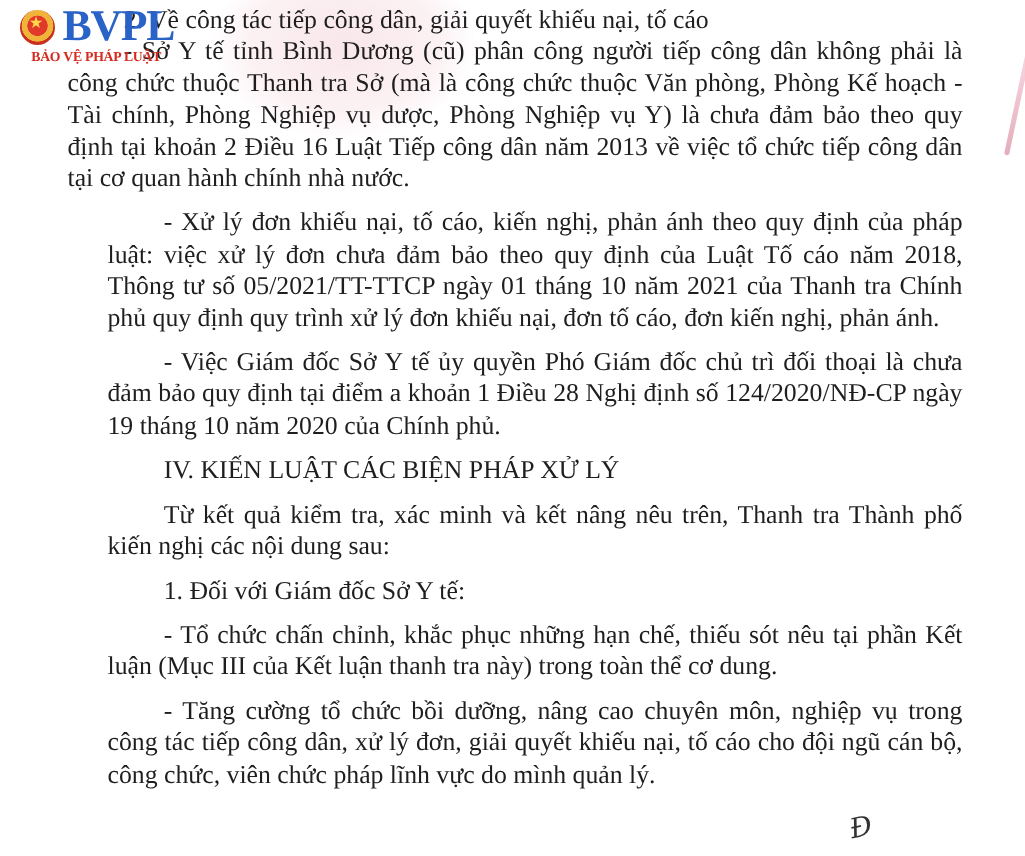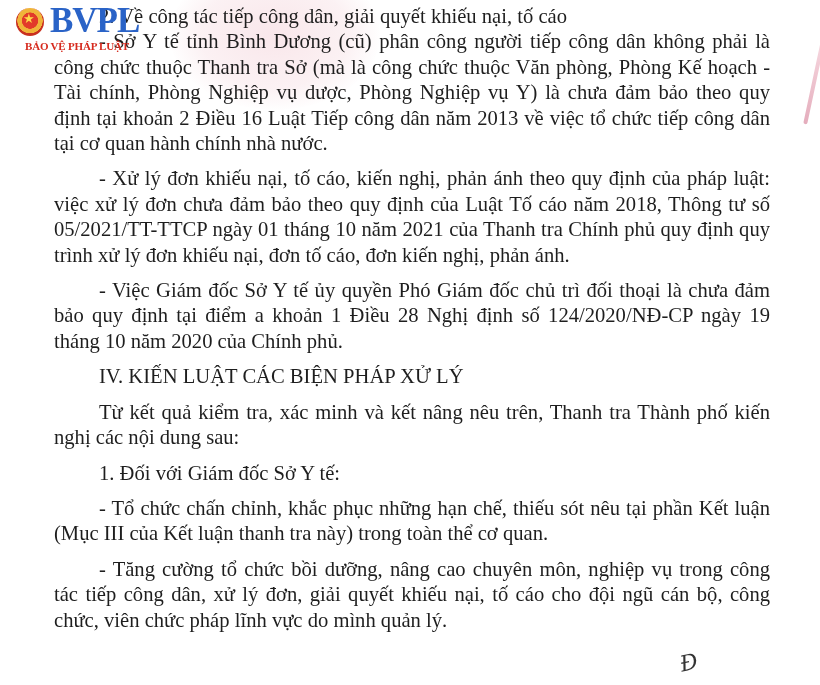--- a/index.html
+++ b/index.html
@@ -12,21 +12,21 @@
   .logo { position:absolute; left:14px; top:6px; width:100px; height:48px; z-index:3; }
   .emblem { position:absolute; left:2px; top:2px; width:28px; height:28px; border-radius:50%;
             background:radial-gradient(circle at 50% 45%, #e23a2a 0 38%, #f0b43a 40% 60%, #c9301f 62% 100%); }
   .emblem::after { content:"★"; position:absolute; left:7px; top:3px; font-size:13px; color:#ffd84a; font-family:"DejaVu Sans",sans-serif; }
   .logo-text { position:absolute; left:36px; top:-5px; font-size:35px; font-weight:bold; color:#2a63c7; letter-spacing:-1px; }
   .logo-sub { position:absolute; left:11px; top:34px; font-size:11px; font-weight:bold; color:#d62a1e; white-space:nowrap; letter-spacing:-.2px; }
   .page { position:absolute; left:54px; top:4px; width:716px; z-index:2; }
   p { margin:0; font-size:20.6px; line-height:25.4px; text-align:justify; text-align-last:auto; }
   .indent { text-indent:45px; }
   .head { font-weight:normal; text-indent:45px; }
-  .gap { margin-top:10px; }
+  .gap { margin-top:10px;margin-left:32px; }
   .sig { position:absolute; left:680px; top:650px; font-size:22px; font-style:italic; color:#333;
          font-family:"DejaVu Serif",serif; transform:rotate(-12deg); }
 </style>
 </head>
 <body>
 
 <div class="stamp"></div>
 <div class="edge-mark"></div>
 
 <div class="logo">
@@ -36,17 +36,17 @@
 </div>
 
 <div class="page">
   <p class="head">2. Về công tác tiếp công dân, giải quyết khiếu nại, tố cáo</p>
   <p class="indent">- Sở Y tế tỉnh Bình Dương (cũ) phân công người tiếp công dân không phải là công chức thuộc Thanh tra Sở (mà là công chức thuộc Văn phòng, Phòng Kế hoạch - Tài chính, Phòng Nghiệp vụ dược, Phòng Nghiệp vụ Y) là chưa đảm bảo theo quy định tại khoản 2 Điều 16 Luật Tiếp công dân năm 2013 về việc tổ chức tiếp công dân tại cơ quan hành chính nhà nước.</p>
   <p class="indent gap">- Xử lý đơn khiếu nại, tố cáo, kiến nghị, phản ánh theo quy định của pháp luật: việc xử lý đơn chưa đảm bảo theo quy định của Luật Tố cáo năm 2018, Thông tư số 05/2021/TT-TTCP ngày 01 tháng 10 năm 2021 của Thanh tra Chính phủ quy định quy trình xử lý đơn khiếu nại, đơn tố cáo, đơn kiến nghị, phản ánh.</p>
   <p class="indent gap">- Việc Giám đốc Sở Y tế ủy quyền Phó Giám đốc chủ trì đối thoại là chưa đảm bảo quy định tại điểm a khoản 1 Điều 28 Nghị định số 124/2020/NĐ-CP ngày 19 tháng 10 năm 2020 của Chính phủ.</p>
   <p class="head gap">IV. KIẾN LUẬT CÁC BIỆN PHÁP XỬ LÝ</p>
   <p class="indent gap">Từ kết quả kiểm tra, xác minh và kết nâng nêu trên, Thanh tra Thành phố kiến nghị các nội dung sau:</p>
   <p class="head gap">1. Đối với Giám đốc Sở Y tế:</p>
-  <p class="indent gap">- Tổ chức chấn chỉnh, khắc phục những hạn chế, thiếu sót nêu tại phần Kết luận (Mục III của Kết luận thanh tra này) trong toàn thể cơ quan.</p>
+  <p class="indent gap">- Tổ chức chấn chỉnh, khắc phục những hạn chế, thiếu sót nêu tại phần Kết luận (Mục III của Kết luận thanh tra này) trong toàn thể cơ dung.</p>
   <p class="indent gap">- Tăng cường tổ chức bồi dưỡng, nâng cao chuyên môn, nghiệp vụ trong công tác tiếp công dân, xử lý đơn, giải quyết khiếu nại, tố cáo cho đội ngũ cán bộ, công chức, viên chức pháp lĩnh vực do mình quản lý.</p>
 </div>
 
 <div class="sig">Đ</div>
 
 </body></html>

